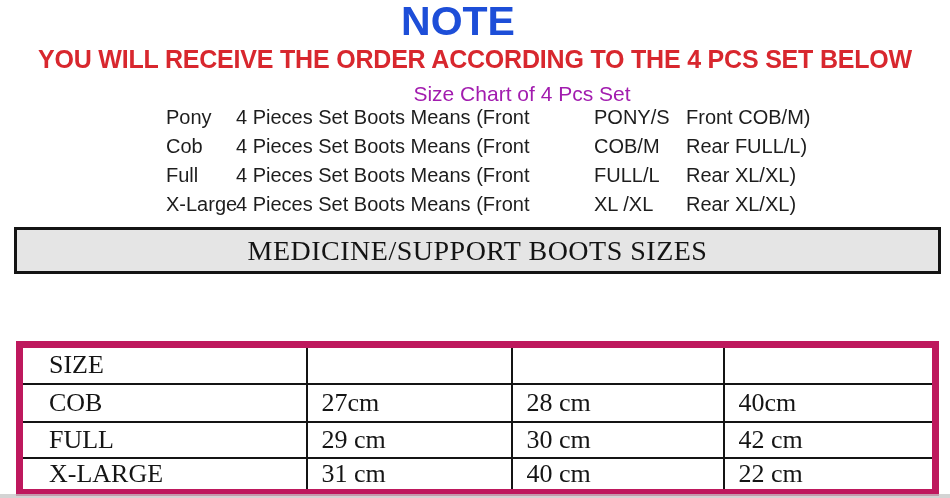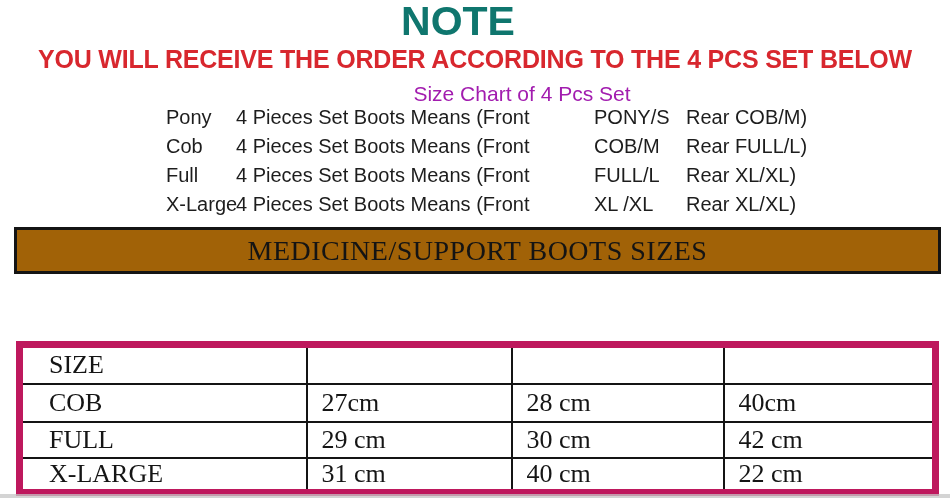--- a/index.html
+++ b/index.html
@@ -16,21 +16,21 @@
   .note-title {
     position: absolute;
     top: 1px;
     left: 0;
     width: 100%;
     padding-right: 34px;
     text-align: center;
     font-size: 41px;
     line-height: 41px;
     font-weight: 800;
-    color: #0f766e;
+    color: #1d4ed8;
   }
   .note-subtitle {
     position: absolute;
     top: 45px;
     left: 0;
     width: 100%;
     text-align: center;
     white-space: nowrap;
     font-size: 25px;
     line-height: 28px;
@@ -63,21 +63,21 @@
     line-height: 29px;
     white-space: nowrap;
   }
   .banner {
     position: absolute;
     left: 14px;
     top: 227px;
     width: 927px;
     height: 47px;
     border: 3px solid #141414;
-    background: #a16207;
+    background: #e5e5e5;
     display: flex;
     align-items: center;
     justify-content: center;
   }
   .banner-title {
     font-family: "Liberation Serif", serif;
     font-size: 28px;
     letter-spacing: 0.5px;
     color: #141414;
   }
@@ -128,21 +128,21 @@
 
   <div class="note-subtitle">YOU WILL RECEIVE THE ORDER ACCORDING TO THE 4 PCS SET BELOW</div>
 
   <div class="chart-heading">Size Chart of 4 Pcs Set</div>
 
   <div class="pcs-list">
     <div class="pcs-row">
       <span>Pony</span>
       <span>4 Pieces Set Boots Means (Front</span>
       <span>PONY/S</span>
-      <span>Rear COB/M)</span>
+      <span>Front COB/M)</span>
     </div>
     <div class="pcs-row">
       <span>Cob</span>
       <span>4 Pieces Set Boots Means (Front</span>
       <span>COB/M</span>
       <span>Rear FULL/L)</span>
     </div>
     <div class="pcs-row">
       <span>Full</span>
       <span>4 Pieces Set Boots Means (Front</span>

